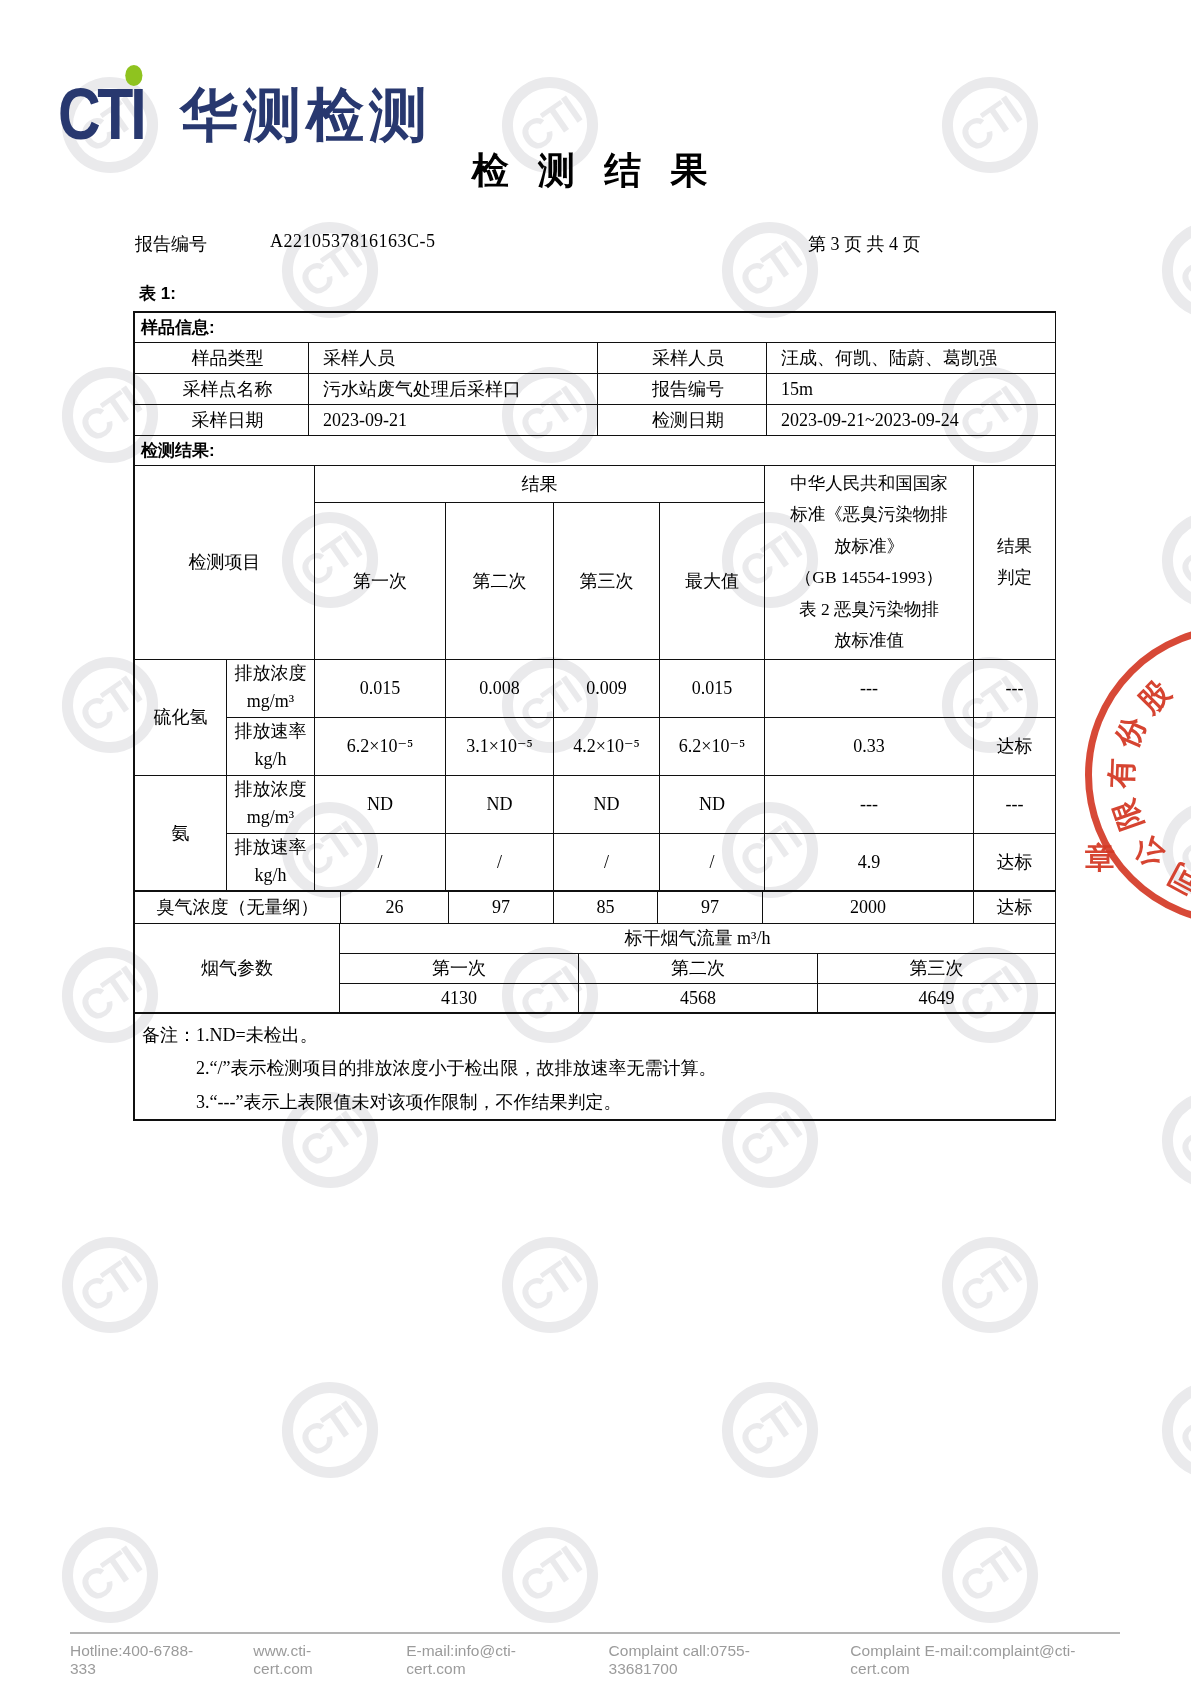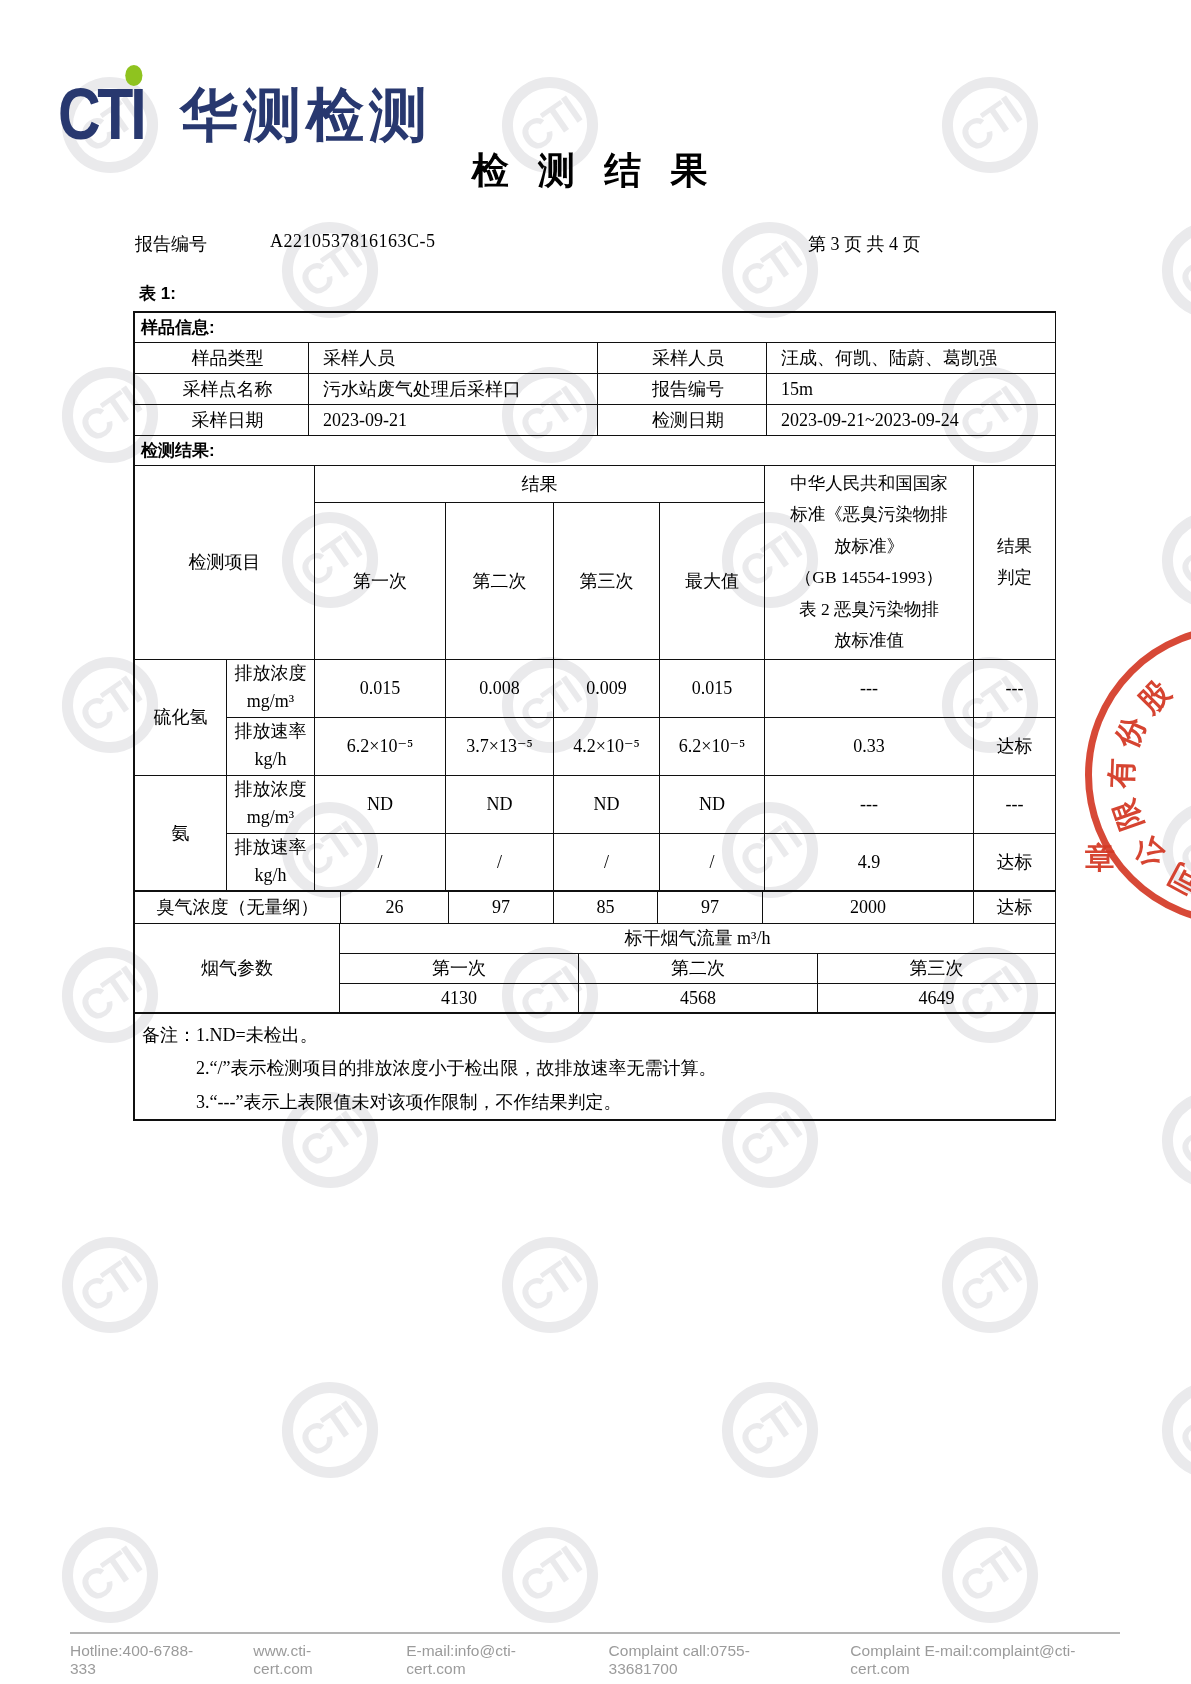--- a/index.html
+++ b/index.html
@@ -271,21 +271,21 @@
         <td>0.015</td>
         <td>---</td>
         <td>---</td>
       </tr>
       <tr class="datarow">
         <td class="param">
               <div>排放速率</div>
               <div>kg/h</div>
             </td>
         <td>6.2×10⁻⁵</td>
-        <td>3.7×13⁻⁵</td>
+        <td>3.1×10⁻⁵</td>
         <td>4.2×10⁻⁵</td>
         <td>6.2×10⁻⁵</td>
         <td>0.33</td>
         <td>达标</td>
       </tr>
       <tr class="datarow">
         <td rowspan="2">氨</td>
         <td class="param">
               <div>排放浓度</div>
               <div>mg/m³</div>

